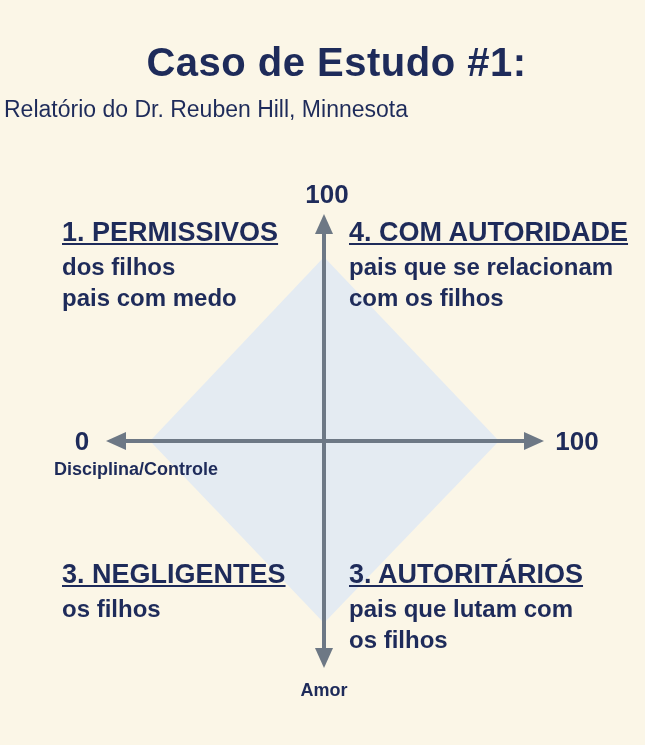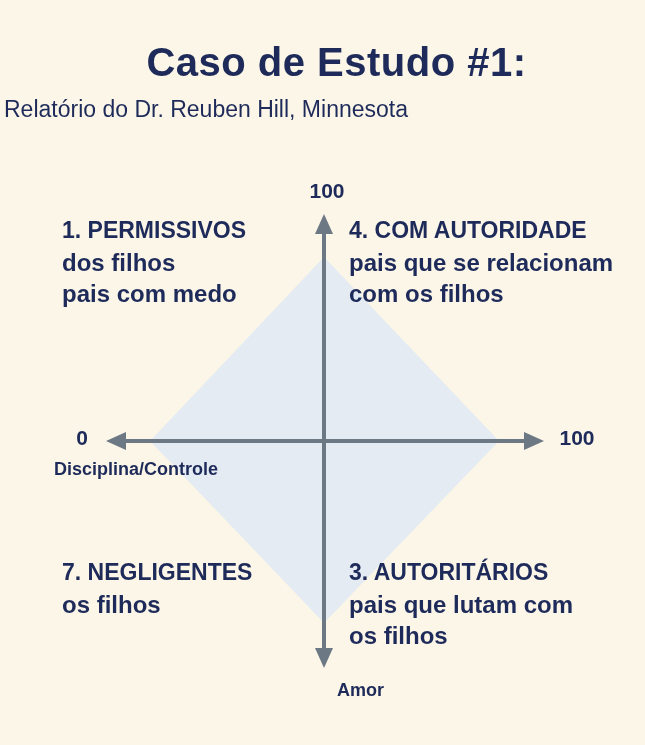--- a/index.html
+++ b/index.html
@@ -36,42 +36,43 @@
     font-weight: normal;
   }
 
   svg.chart-canvas {
     position: absolute;
     top: 0;
     left: 0;
   }
 
   .tick {
-    font-size: 21px;
+    font-size: 26px;
     font-weight: bold;
     text-align: center;
   }
   .tick-top    { top: 179px; left: 302px; width: 50px; }
   .tick-left   { top: 426px; left: 66px;  width: 32px; }
   .tick-right  { top: 426px; left: 548px; width: 58px; }
 
   .axis-label {
     font-size: 18px;
     font-weight: bold;
   }
   .axis-label-x { top: 459px; left: 54px; }
-  .axis-label-y { top: 680px; left: 264px; width: 120px; text-align: right; }
+  .axis-label-y { top: 680px; left: 264px; width: 120px; text-align: center; }
 
   .quadrant {
     width: 300px;
   }
   .quadrant .q-heading {
-    font-size: 23px;
+    font-size: 27px;
     font-weight: 800;
     margin-bottom: 3px;
+    text-decoration: underline;
   }
   .quadrant .q-line {
     font-size: 24px;
     font-weight: 600;
     line-height: 31px;
   }
   .q1 { top: 217px; left: 62px;  }
   .q4 { top: 217px; left: 349px; }
   .q2 { top: 559px; left: 62px;  }
   .q3 { top: 559px; left: 349px; }
@@ -109,21 +110,21 @@
   <div class="q-line">pais com medo</div>
 </div>
 
 <div class="abs quadrant q4">
   <div class="q-heading">4. COM AUTORIDADE</div>
   <div class="q-line">pais que se relacionam</div>
   <div class="q-line">com os filhos</div>
 </div>
 
 <div class="abs quadrant q2">
-  <div class="q-heading">7. NEGLIGENTES</div>
+  <div class="q-heading">3. NEGLIGENTES</div>
   <div class="q-line">os filhos</div>
 </div>
 
 <div class="abs quadrant q3">
   <div class="q-heading">3. AUTORITÁRIOS</div>
   <div class="q-line">pais que lutam com</div>
   <div class="q-line">os filhos</div>
 </div>
 
 </body></html>

